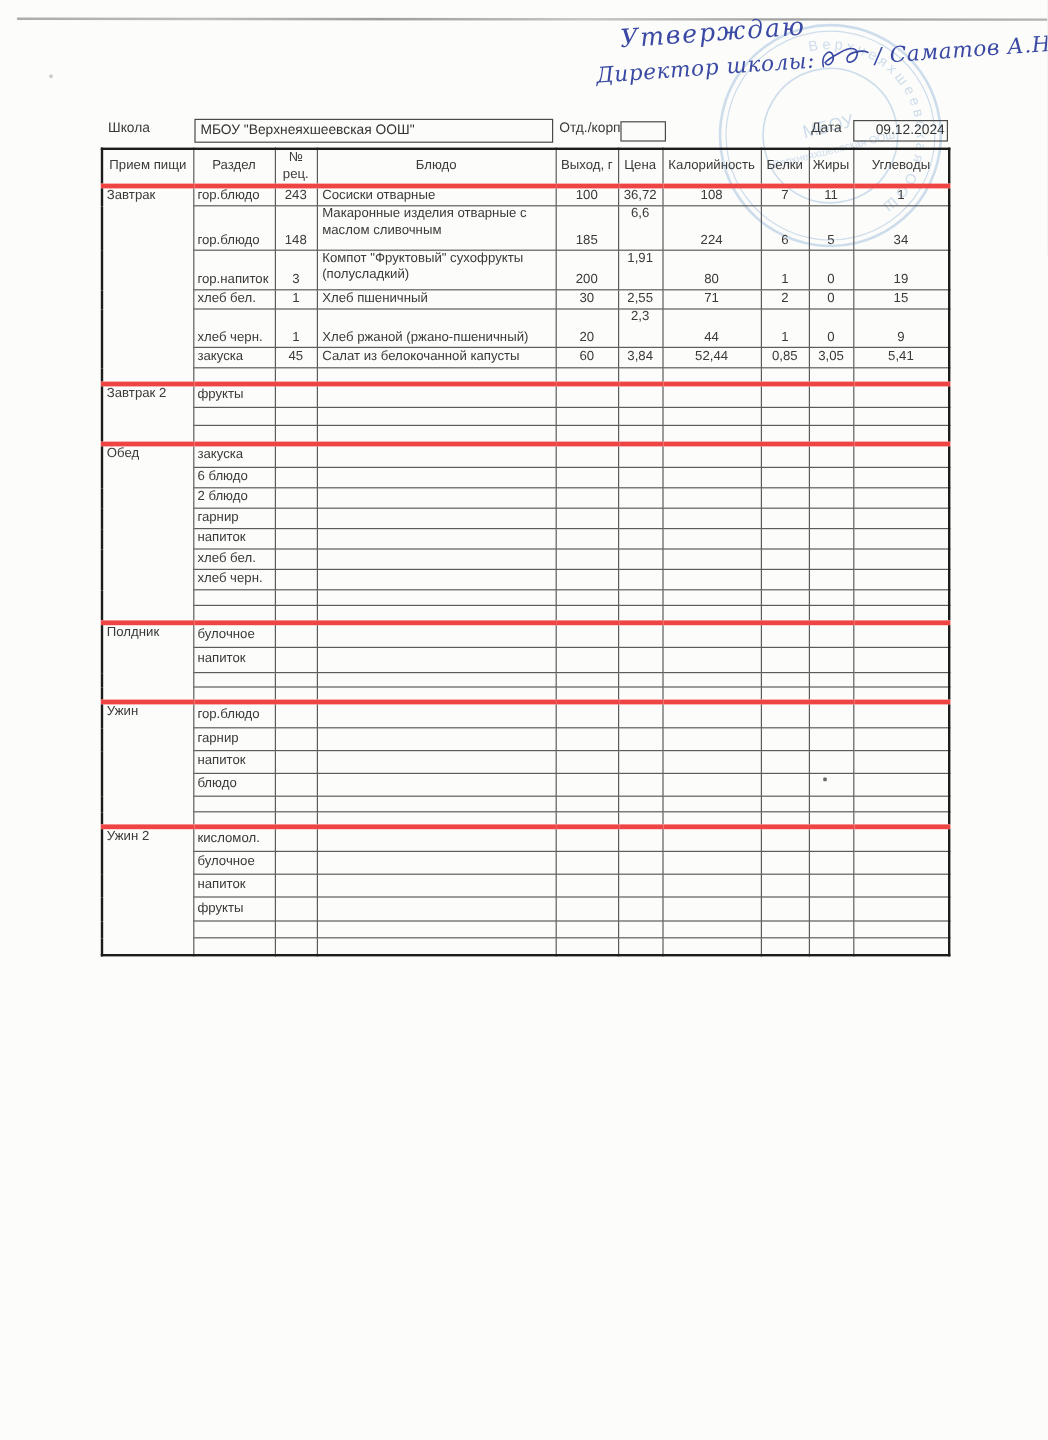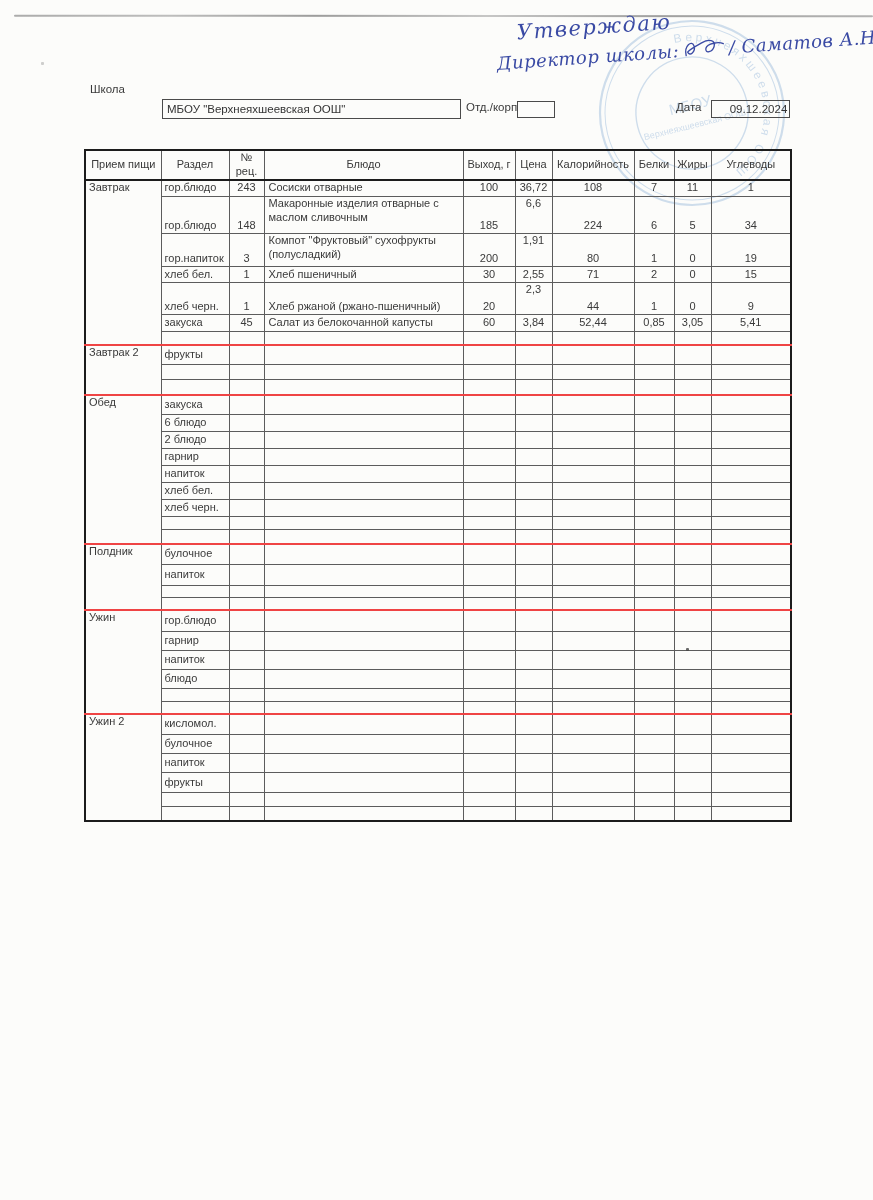--- a/index.html
+++ b/index.html
@@ -29,27 +29,27 @@
   .sig { display:inline-block; vertical-align:middle; margin:0 1px; }
 
   
   .form-label { position:absolute; font-size:11.5px; color:#3a3a3a; }
   .form-box { position:absolute; border:1px solid #4a4a4a; background:transparent; font-size:11.5px; color:#333; display:flex; align-items:center; }
   .box-school { left:162px; top:99px; width:299px; height:20px; padding-left:4px; }
   .box-dept   { left:517px; top:101px; width:38px; height:17px; }
   .box-date   { left:711px; top:100px; width:79px; height:18px; justify-content:center;padding-left:16px; }
 
   
-  .menu-table { position:absolute; left:84px; top:123px;margin-top:26px; }
+  .menu-table { position:absolute; left:84px; top:123px; }
   table { border-collapse:collapse; table-layout:fixed; width:706px;
     font-family:"Liberation Sans", sans-serif; font-size:11px; color:#3a3a3a; }
   th, td { border:1px solid #5c5c5c; padding:0 2px; overflow:hidden; line-height:1.25; }
   table { border:2px solid #1c1c1c; }
   thead th { border-bottom:2px solid #1c1c1c; font-weight:normal; text-align:center; height:17px; }
-  td.sec-top { border-top:2px solid #ef4444; }
+  td.sec-top { border-top:4px solid #ef4444; }
   td.meal { vertical-align:top; text-align:left; padding-left:3px; }
   td.c-razdel { text-align:left; padding-left:3px; }
   td.c-rec, td.c-out, td.c-price, td.c-kcal, td.c-prot, td.c-fat, td.c-carb { text-align:center; }
   td.c-dish { text-align:left; padding-left:4px; }
   tr.split td { vertical-align:bottom; }
   tr.split td.c-price { vertical-align:top; }
   tr.split td.c-dish { vertical-align:top; }
   tr.split td.dish-bottom { vertical-align:bottom; }
 </style>
 </head>
@@ -79,21 +79,21 @@
     <div class="hw-line1">Утверждаю</div>
     <div class="hw-line2">
       <span>Директор школы:</span>
       <svg class="sig" width="52" height="26" viewBox="0 0 52 26">
         <path d="M4 20 C 2 8, 12 2, 14 9 C 16 16, 8 22, 6 16 C 10 12, 20 8, 24 6 C 32 2, 40 4, 38 11 C 36 18, 26 20, 28 13 C 30 7, 44 6, 49 9" stroke="#3a4aa4" stroke-width="1.6" fill="none" stroke-linecap="round"></path>
       </svg>
       <span>/ Саматов А.Н</span>
     </div>
   </div>
 
-  <div class="form-label" style="left:90px; top:83px;">Школа</div>
+  <div class="form-label" style="left:90px; top:101px;">Школа</div>
   <div class="form-box box-school">МБОУ "Верхнеяхшеевская ООШ"</div>
   <div class="form-label" style="left:466px; top:101px;">Отд./корп</div>
   <div class="form-box box-dept"></div>
   <div class="form-label" style="left:676px; top:101px;">Дата</div>
   <div class="form-box box-date">09.12.2024</div>
 
   <div class="menu-table">
     <table>
       <colgroup>
           <col style="width: 76px;">

